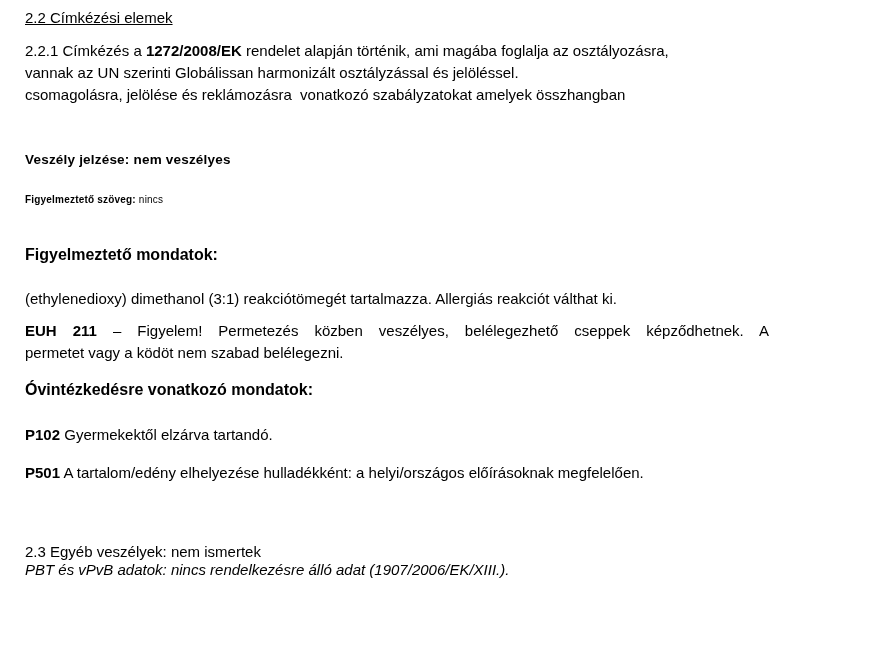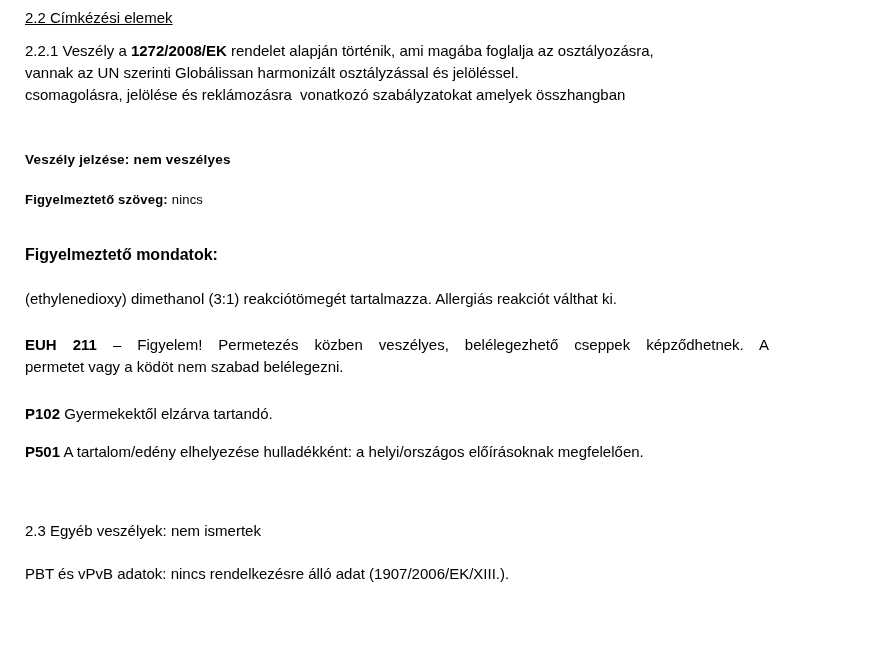--- a/index.html
+++ b/index.html
@@ -32,68 +32,69 @@
   .para-221 { margin-top: 13px; }
   .small-bold-line {
     margin-top: 45px;
     font-size: 13.5px;
     line-height: 17px;
     font-weight: bold;
     letter-spacing: 0.2px;
   }
   .signal-line {
     margin-top: 23px;
-    font-size: 13px;
+    font-size: 10px;
     line-height: 17px;
     letter-spacing: 0.2px;
   }
   .signal-line .label { font-weight: bold; }
   .bold-heading {
     margin: 0;
     font-size: 16px;
     line-height: 19px;
     font-weight: bold;
   }
   .warn-heading { margin-top: 37px; }
   .euh-208 { margin-top: 24px; }
-  .euh-211 { margin-top: 24px; }
+  .euh-211 { margin-top: 10px; }
   .precaution-heading { margin-top: 16px; }
   .p102-line { margin-top: 27px; line-height: 18px; }
   .p501-line { margin-top: 20px; line-height: 18px; }
   .s23-line { margin-top: 61px; line-height: 18px; }
-  .pbt-line { margin-top: 25px; line-height: 18px; }
+  .pbt-line { line-height: 18px; font-style: italic; }
 </style>
 </head>
 <body>
 
 <div class="page">
 
   <div class="section-heading line">2.2 Címkézési elemek</div>
 
   <div class="para-221">
-    <div class="line"><span>2.2.1 Veszély a </span><span class="b">1272/2008/EK</span><span> rendelet alapján történik, ami magába foglalja az osztályozásra,</span></div>
+    <div class="line"><span>2.2.1 Címkézés a </span><span class="b">1272/2008/EK</span><span> rendelet alapján történik, ami magába foglalja az osztályozásra,</span></div>
     <div class="line">vannak az UN szerinti Globálissan harmonizált osztályzással és jelöléssel.</div>
     <div class="line">csomagolásra, jelölése és reklámozásra  vonatkozó szabályzatokat amelyek összhangban</div>
   </div>
 
   <div class="small-bold-line line">Veszély jelzése: nem veszélyes</div>
 
   <div class="signal-line line"><span class="label">Figyelmeztető szöveg:</span><span> nincs</span></div>
 
   <div class="bold-heading warn-heading line">Figyelmeztető mondatok:</div>
 
   <div class="euh-208">
     <div class="line">(ethylenedioxy) dimethanol (3:1) reakciótömegét tartalmazza. Allergiás reakciót válthat ki.</div>
   </div>
 
   <div class="euh-211">
     <div class="just"><span class="b">EUH 211</span><span> – Figyelem! Permetezés közben veszélyes, belélegezhető cseppek képződhetnek. A</span></div>
     <div class="line">permetet vagy a ködöt nem szabad belélegezni.</div>
   </div>
 
+  <div class="bold-heading precaution-heading line">Óvintézkedésre vonatkozó mondatok:</div>
 
   <div class="p102-line line"><span class="b">P102</span><span> Gyermekektől elzárva tartandó.</span></div>
 
   <div class="p501-line line"><span class="b">P501</span><span> A tartalom/edény elhelyezése hulladékként: a helyi/országos előírásoknak megfelelően.</span></div>
 
   <div class="s23-line line">2.3 Egyéb veszélyek: nem ismertek</div>
 
   <div class="pbt-line line">PBT és vPvB adatok: nincs rendelkezésre álló adat (1907/2006/EK/XIII.).</div>
 
 </div>

